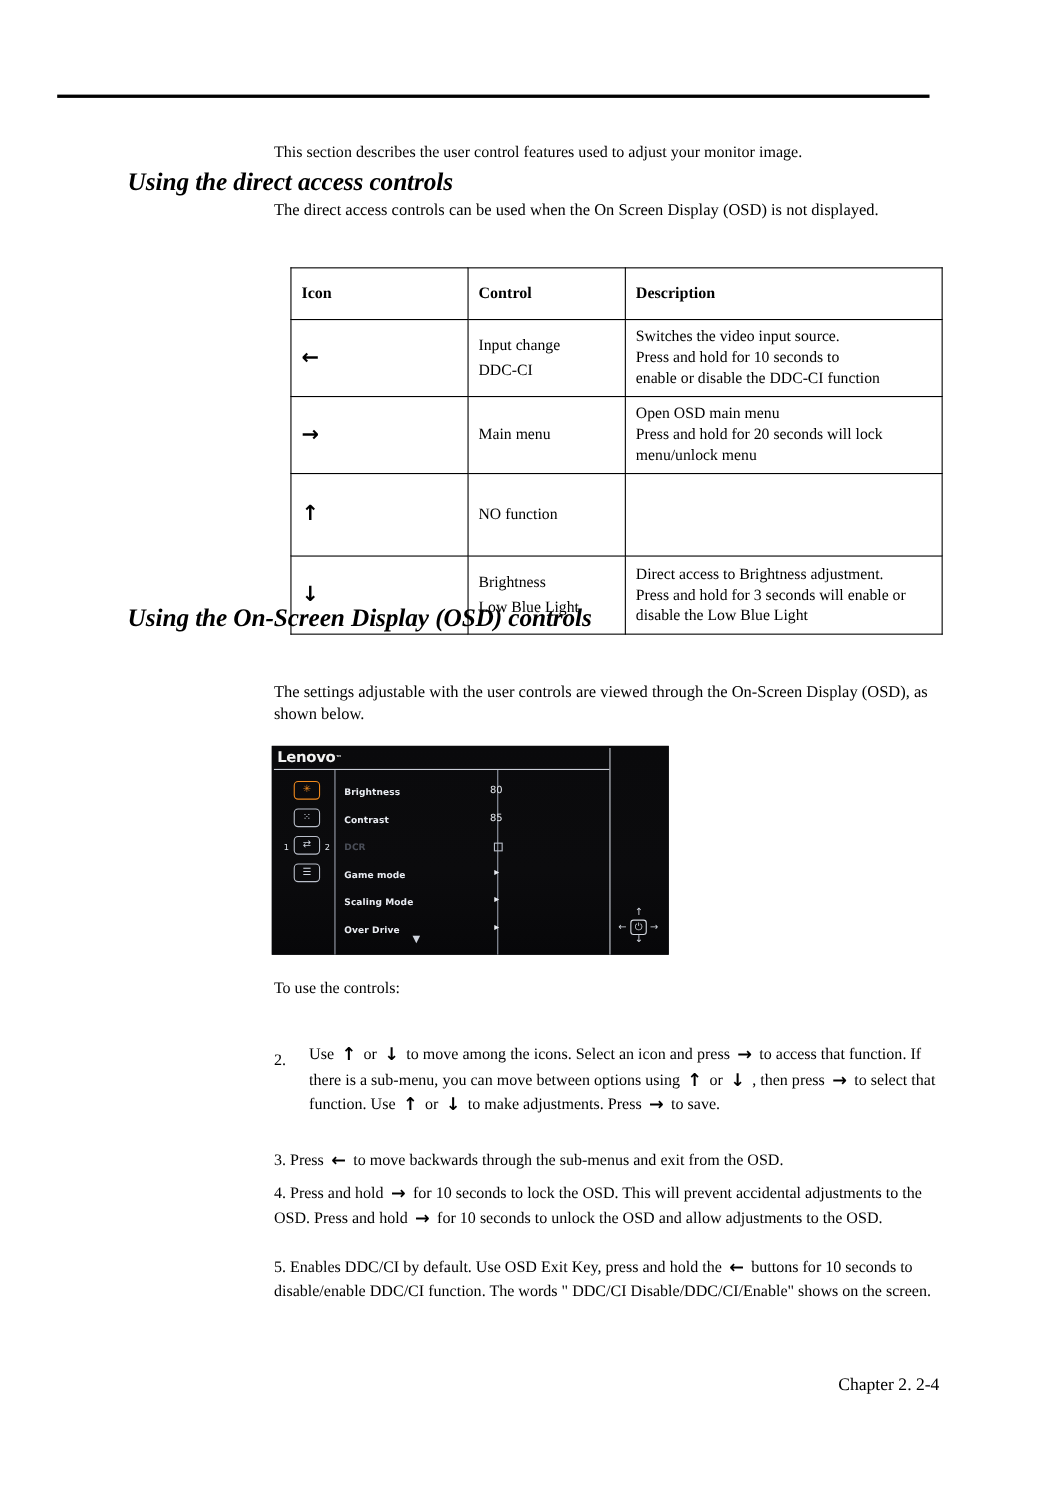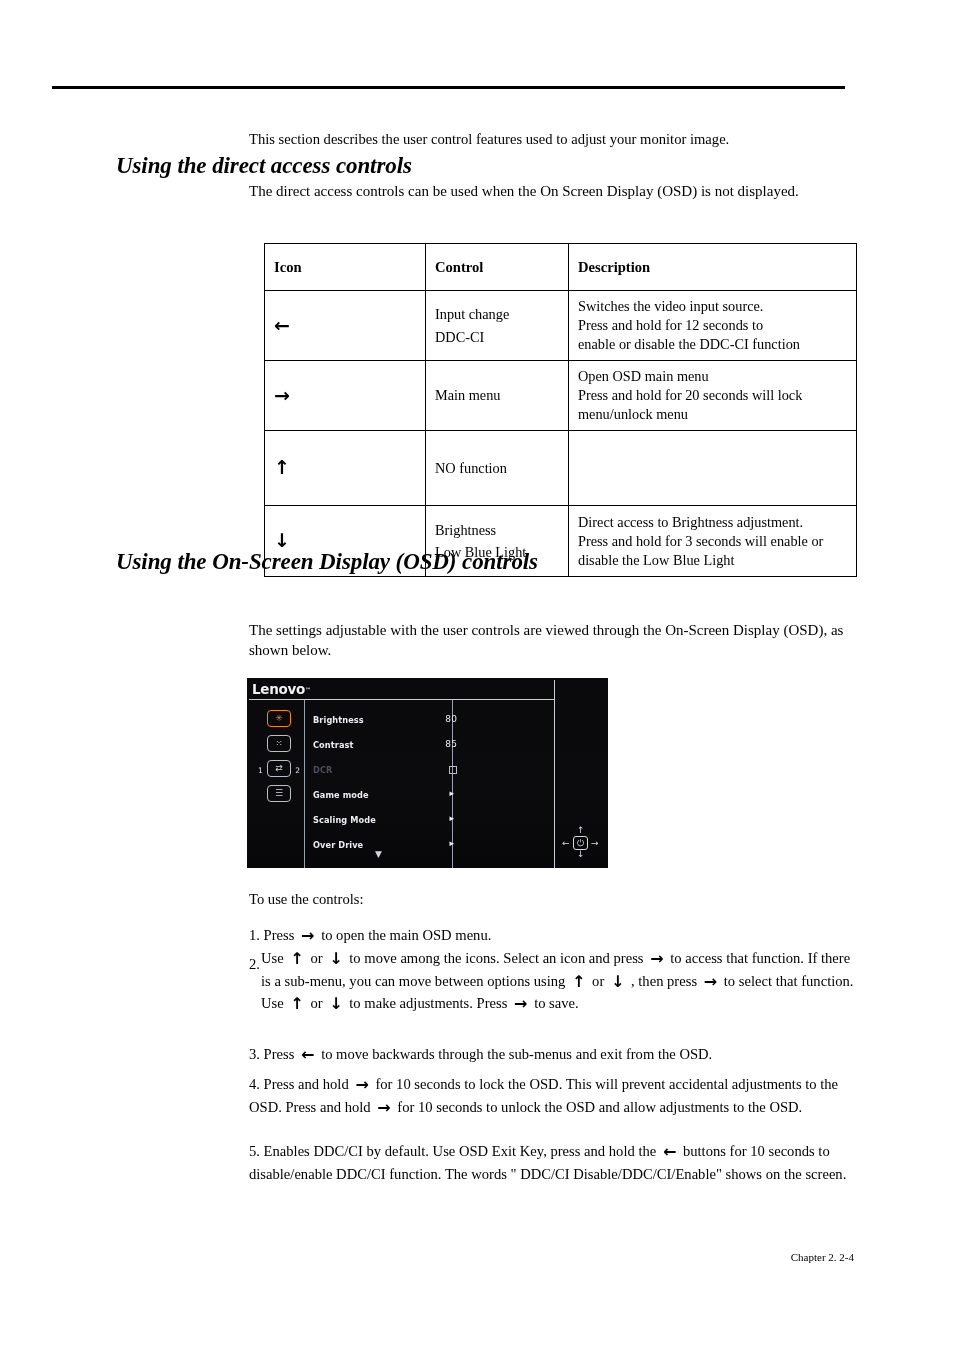--- a/index.html
+++ b/index.html
@@ -322,28 +322,28 @@
     font-size: 16px;
     display: inline-block;
     vertical-align: -1px;
     padding: 0 3px;
   }
   .step2-num {
     position: absolute;
     left: 0; top: 6px;
     font-size: 14.6px;
   }
-  #step2 .body { margin-left: 12px; display: block; }
+  #step2 .body { margin-left: 32px; display: block; }
 
   
   .footer {
     position: absolute;
     right: 100px;
     top: 1251px;
-    font-size: 11px;
+    font-size: 16px;
   }
 </style>
 </head>
 <body>
 
 <div class="page">
 
   <div class="header-rule"></div>
 
   <div class="intro-para">This section describes the user control features used to adjust your monitor image.</div>
@@ -366,21 +366,21 @@
     </thead>
     <tbody>
       <tr class="r1">
         <td class="cell-icon"><span class="arrow-glyph">←</span></td>
         <td class="cell-ctrl">
           <span class="line">Input change</span>
           <span class="line">DDC-CI</span>
         </td>
         <td class="cell-desc">
           <span class="line">Switches the video input source.</span>
-          <span class="line">Press and hold for 12 seconds to</span>
+          <span class="line">Press and hold for 10 seconds to</span>
           <span class="line">enable or disable the DDC-CI function</span>
         </td>
       </tr>
       <tr class="r2">
         <td class="cell-icon"><span class="arrow-glyph">→</span></td>
         <td class="cell-ctrl">
           <span class="line">Main menu</span>
         </td>
         <td class="cell-desc">
           <span class="line">Open OSD main menu</span>
@@ -481,25 +481,20 @@
       <span class="na up">↑</span>
       <span class="na left">←</span>
       <span class="na right">→</span>
       <span class="na down">↓</span>
       <span class="pwr">⏻</span>
     </div>
   </div>
 
   <div class="instr-intro">To use the controls:</div>
 
-  <div class="step" id="step1">
-    <span>1. Press</span>
-    <span class="ia">→</span>
-    <span>to open the main OSD menu.</span>
-  </div>
 
   <div class="step" id="step2">
     <span class="step2-num">2.</span>
     <span class="body">
       <span>Use</span>
       <span class="ia">↑</span>
       <span>or</span>
       <span class="ia">↓</span>
       <span>to move among the icons. Select an icon and press</span>
       <span class="ia">→</span>

